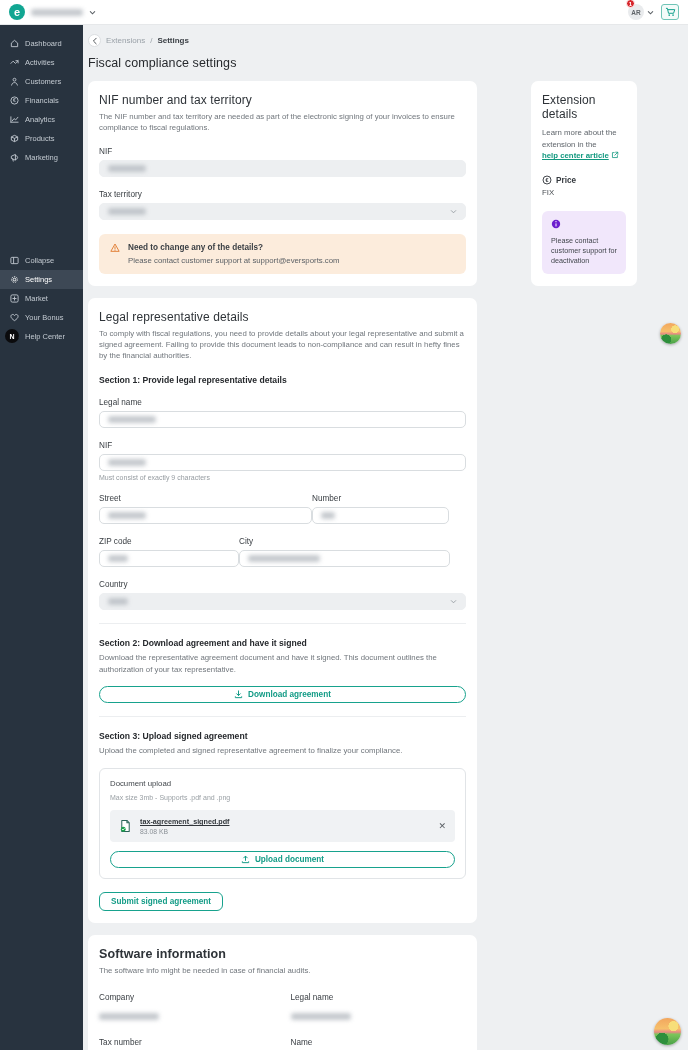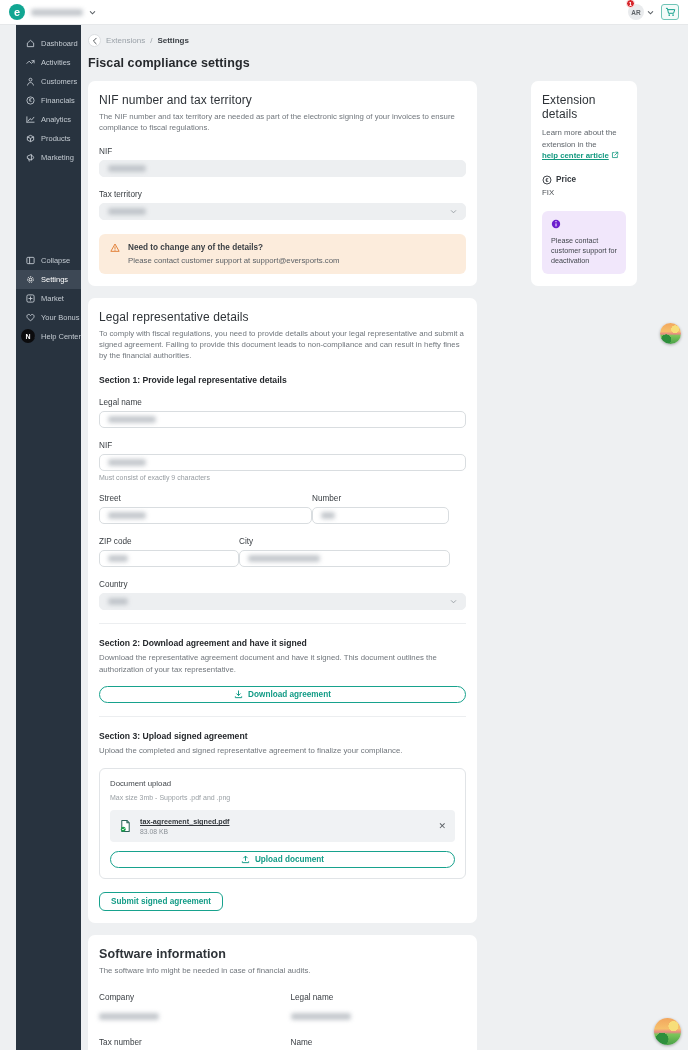--- a/index.html
+++ b/index.html
@@ -21,40 +21,40 @@
   .avatar-wrap { position:relative; display:flex; align-items:center; gap:3px; }
   .avatar { width:16px; height:16px; border-radius:50%; background:#e9ebed; color:#5f6469;
     font-size:6.5px; font-weight:600; display:flex; align-items:center; justify-content:center; }
   .notif { position:absolute; top:-5px; left:-2px; min-width:9px; height:9px; border-radius:50%;
     background:#d7262c; color:#fff; font-size:6px; font-weight:700; display:flex;
     align-items:center; justify-content:center; border:1px solid #fff; }
   .cart-btn { width:18px; height:16px; border:1px solid #6fc4b6; border-radius:3px; background:#f3fbf9;
     display:flex; align-items:center; justify-content:center; color:#12a18c; cursor:pointer; }
 
   
-  .sidebar { position:fixed; top:25px; left:16px; bottom:0; width:65px; background:#28333f; z-index:20; }
+  .sidebar { position:fixed; top:25px; left:0; bottom:0; width:83px; background:#28333f; z-index:20; }
   .side-group1 { padding-top:9px; }
   .side-group2 { margin-top:84px; }
   .side-item { height:19px; display:flex; align-items:center; gap:6px; padding:0 9px;
     color:#c3cad1; font-size:7.5px; cursor:pointer; position:relative; white-space:nowrap; }
   .side-item .ic { width:10px; height:10px; flex:0 0 auto; display:flex; align-items:center; justify-content:center; }
   .side-item.active { background:#3d4855; color:#ffffff; }
   .nbadge { position:absolute; left:5px; top:2px; width:14px; height:14px; background:#0b0b0d;
     border-radius:50%; color:#fff; font-size:7px; font-weight:600; display:flex;
     align-items:center; justify-content:center; z-index:2; }
 
   
   .main { position:absolute; top:25px; left:77px; width:611px; padding:9px 12px 10px 11px; }
   .breadcrumb { display:flex; align-items:center; gap:5px; font-size:8px; }
   .back-btn { width:13px; height:13px; border-radius:50%; background:#fff; border:1px solid #dcdfe2;
     display:flex; align-items:center; justify-content:center; color:#4a4f54; font-size:8px; cursor:pointer; }
   .crumb-parent { color:#9aa1a8; }
   .crumb-sep { color:#9aa1a8; }
   .crumb-cur { color:#3a3f45; font-weight:600; }
-  .page-title { margin-top:9px; font-size:12.5px; font-weight:700; color:#26292d; letter-spacing:.1px; }
+  .page-title { margin-top:9px; font-size:12.5px; font-weight:400; color:#26292d; letter-spacing:.1px; }
 
   .cols { display:flex; gap:6px; margin-top:11px; align-items:flex-start; }
   .col-left { width:389px; display:flex; flex-direction:column; gap:12px; }
   .col-right { width:154px;padding-left:48px; }
   .card { background:#fff; border-radius:7px; padding:12px 11px; }
 
   h2.card-title { font-size:12px; font-weight:500; color:#2e3338; letter-spacing:.1px; }
   h2.card-title.bold { font-weight:700; font-size:12.5px; }
   .desc { font-size:7.8px; color:#70767c; line-height:1.45; margin-top:4px; }
   .sect { font-size:8.6px; font-weight:700; color:#26292d; margin-top:14px; }
@@ -89,21 +89,21 @@
   .file-size { font-size:6.8px; color:#8a9096; margin-top:2px; }
   .x-btn { color:#5c6166; font-size:9px; cursor:pointer; line-height:1; }
   .upload-btn-wrap { margin-top:9px; }
 
   .sw-grid { display:grid; grid-template-columns:1fr 1fr; column-gap:16px; row-gap:0; margin-top:2px; }
   .sw-field .lbl { margin-top:14px; }
 
   
   .ext-body { font-size:7.8px; color:#5f656b; line-height:1.5; margin-top:6px; }
   .ext-link { color:#12987f; font-weight:600; text-decoration:underline; cursor:pointer; }
-  .price-row { margin-top:13px; display:flex; align-items:flex-start; gap:4px;
+  .price-row { margin-top:13px; display:flex; align-items:center; gap:4px;
     font-size:8.2px; font-weight:700; color:#33383d; }
   .price-val { font-size:7.8px; color:#4a4f54; margin-top:3px; }
   .purple-box { margin-top:14px; background:#f1e7fb; border-radius:6px; padding:8px 9px;
     display:flex; gap:7px; align-items:flex-start;flex-direction:column; }
   .purple-box .txt { font-size:7.2px; color:#42474d; line-height:1.4; }
 
   
   .sticker { position:fixed; right:7px; border-radius:50%; z-index:40; cursor:pointer;
     box-shadow:0 1px 3px rgba(0,0,0,.3);
     background:

